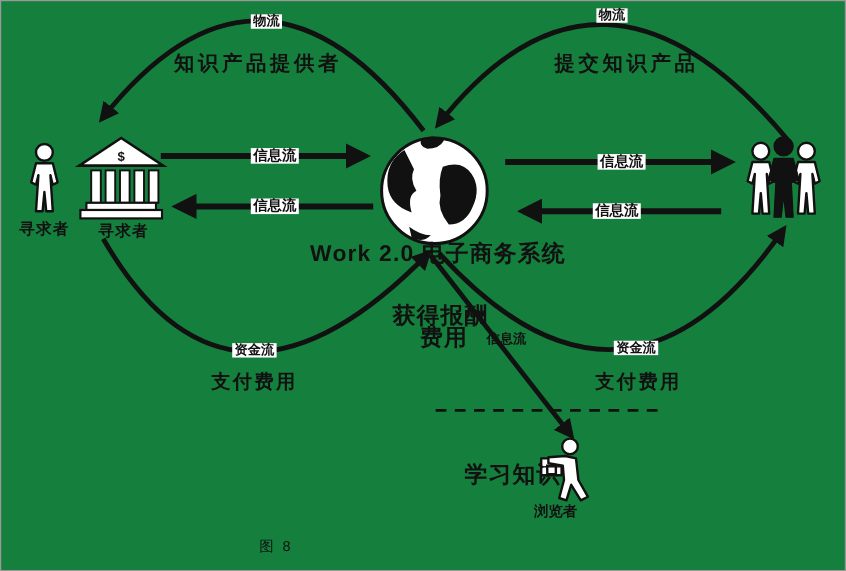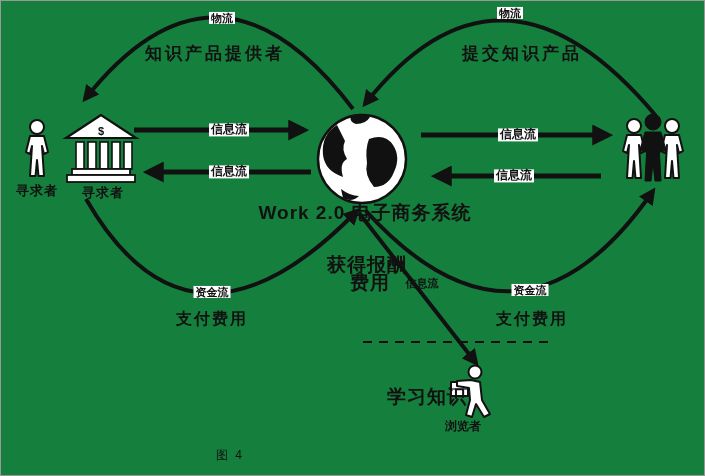--- a/index.html
+++ b/index.html
@@ -114,15 +114,15 @@
   <div class="lbl sz11 onln" style="left:529px;top:289px">资金流</div>
   <div class="lbl sz16" style="left:531px;top:318px">支付费用</div>
 
   <div class="lbl sz13" style="left:36px;top:190px">寻求者</div>
   <div class="lbl sz13" style="left:102px;top:192px">寻求者</div>
   <div class="lbl sz11" style="left:100px;top:130px">$</div>
 
   <div class="lbl sz15" style="left:426px;top:396px">学习知识</div>
   <div class="lbl sz12" style="left:462px;top:426px">浏览者</div>
 
-  <div class="lbl fig" style="left:229px;top:455px">图 4</div>
+  <div class="lbl fig" style="left:229px;top:455px">图 8</div>
 
 </div>
 
 </body></html>

